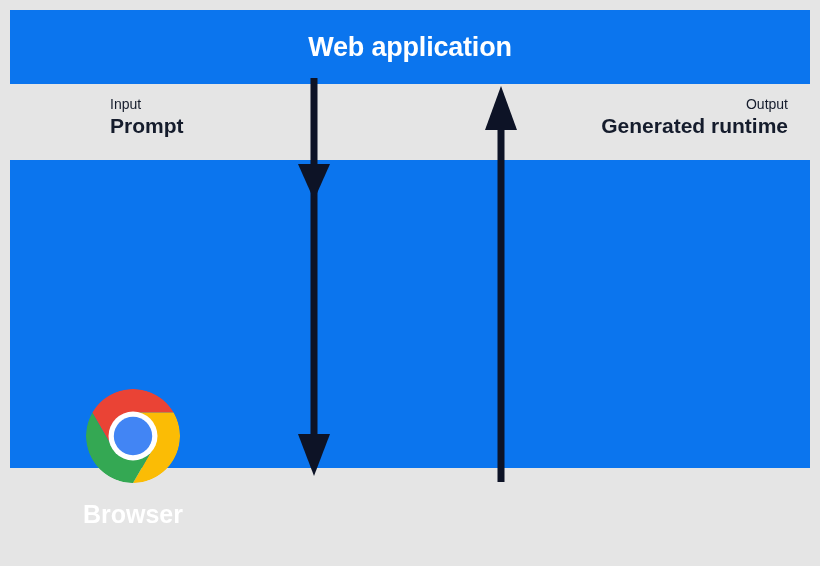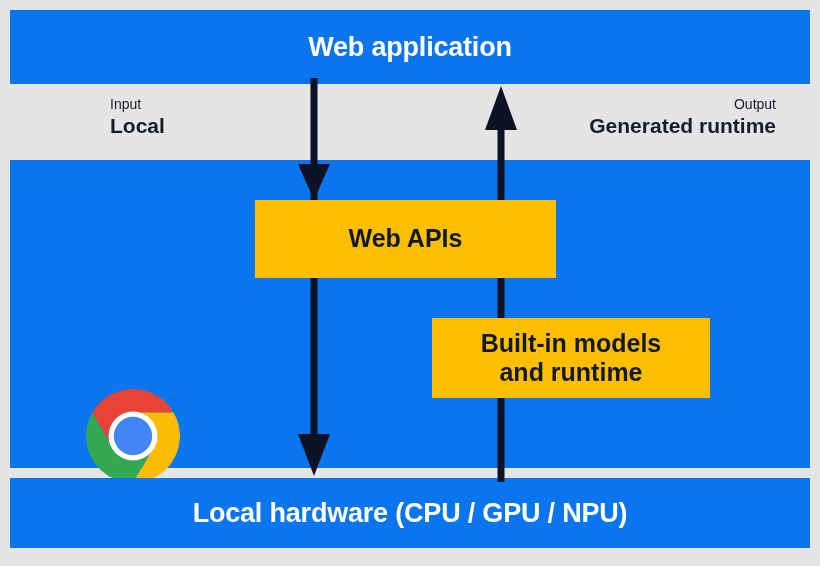--- a/index.html
+++ b/index.html
@@ -60,21 +60,21 @@
     position: absolute;
     line-height: 1.12;
     color: #151c2c;
   }
   #io-input {
     left: 110px;
     top: 97px;
     text-align: left;
   }
   #io-output {
-    right: 44px;
+    right: 32px;
     top: 97px;
     text-align: right;
   }
   .io-kicker {
     font-size: 14px;
     font-weight: normal;
     display: block;
   }
   .io-value {
     font-size: 21px;
@@ -151,21 +151,21 @@
 <body>
 
 <div id="canvas">
 
   <div class="band" id="band-web-application">
     <span class="band-label">Web application</span>
   </div>
 
   <div class="io-block" id="io-input">
     <span class="io-kicker">Input</span>
-    <span class="io-value">Local</span>
+    <span class="io-value">Prompt</span>
   </div>
 
   <div class="io-block" id="io-output">
     <span class="io-kicker">Output</span>
     <span class="io-value">Generated runtime</span>
   </div>
 
   <div class="band" id="band-browser">
 
     <svg id="chrome-logo" viewBox="0 0 100 100">
@@ -183,44 +183,32 @@
         <path d="M50 99 A49 49 0 0 1 7.57 25.5 L28.78 62.25 A24.5 24.5 0 0 0 71.22 62.25 Z" fill="#34a853"></path>
 
         <circle cx="50" cy="50" r="25.5" fill="#ffffff"></circle>
         <circle cx="50" cy="50" r="20" fill="#4285f4"></circle>
       </g>
     </svg>
 
     <div id="browser-label">Browser</div>
   </div>
 
-  <div class="band" id="band-local-hardware">
-    <span class="band-label">Local hardware (CPU / GPU / NPU)</span>
-  </div>
 
   <svg class="arrow-svg" id="arrow-prompt-down" viewBox="0 0 48 400">
 
     <rect x="20.5" y="0" width="7" height="360" fill="#0d1326"></rect>
 
     <polygon points="8,86 40,86 24,122" fill="#0d1326"></polygon>
 
     <polygon points="8,356 40,356 24,398" fill="#0d1326"></polygon>
   </svg>
 
   <svg class="arrow-svg" id="arrow-generated-up" viewBox="0 0 44 398">
 
     <rect x="18.5" y="42" width="7" height="356" fill="#0d1326"></rect>
 
     <polygon points="22,2 38,46 6,46" fill="#0d1326"></polygon>
   </svg>
 
-  <div class="yellow-box" id="box-web-apis">
-    <span>Web APIs</span>
-  </div>
-
-  <div class="yellow-box" id="box-builtin-models">
-    <div>
-      <span>Built-in models</span><br>
-      <span>and runtime</span>
-    </div>
-  </div>
+
 
 </div>
 
 </body></html>

